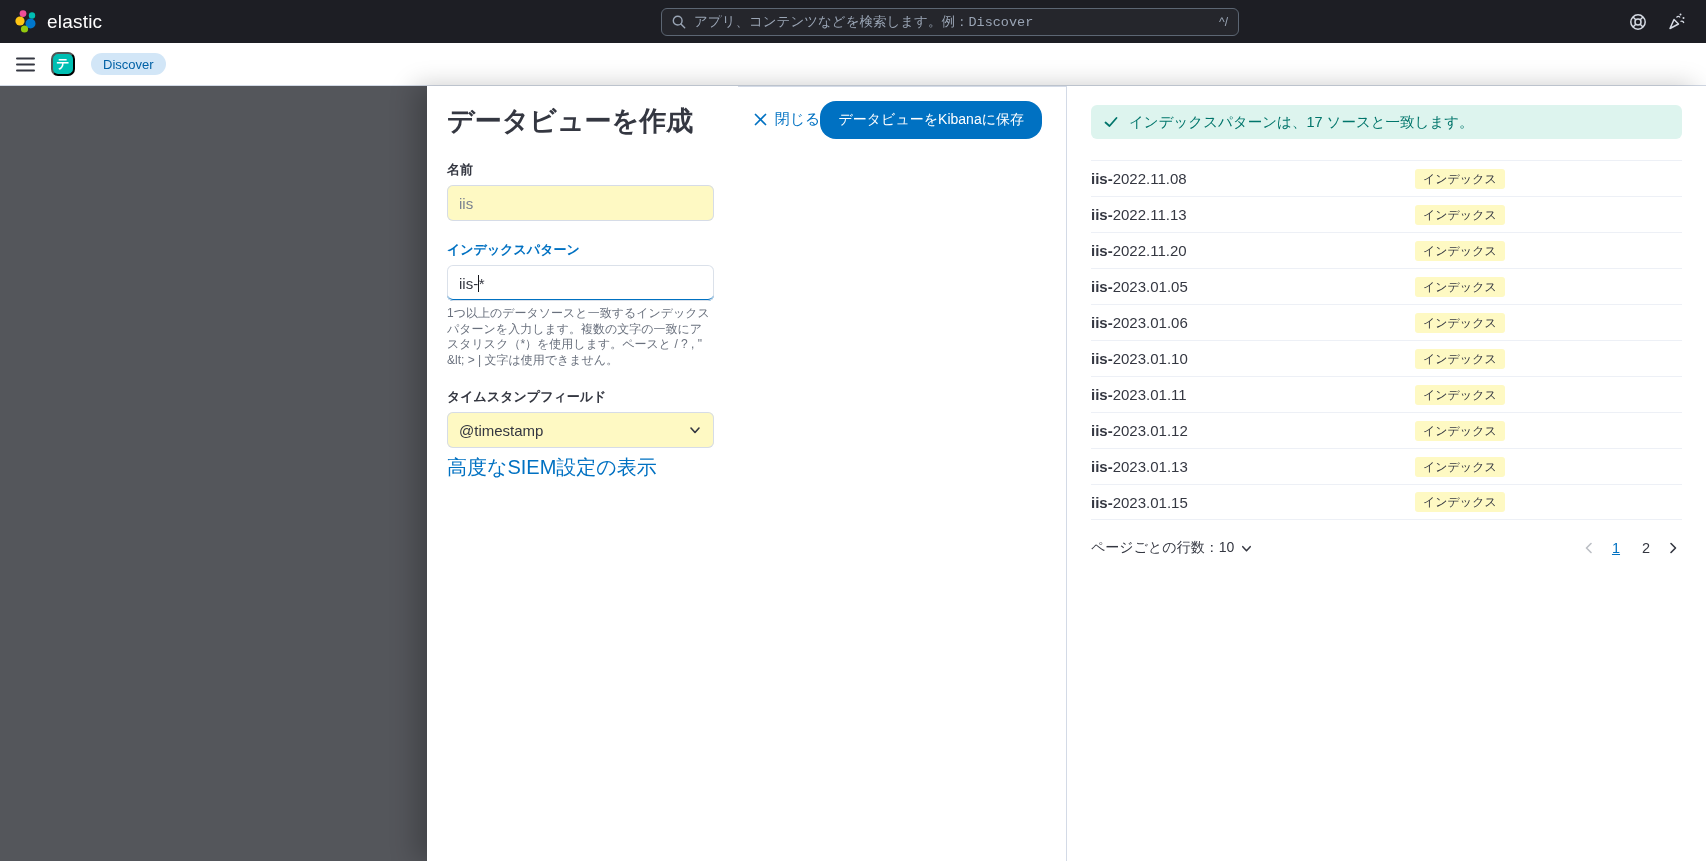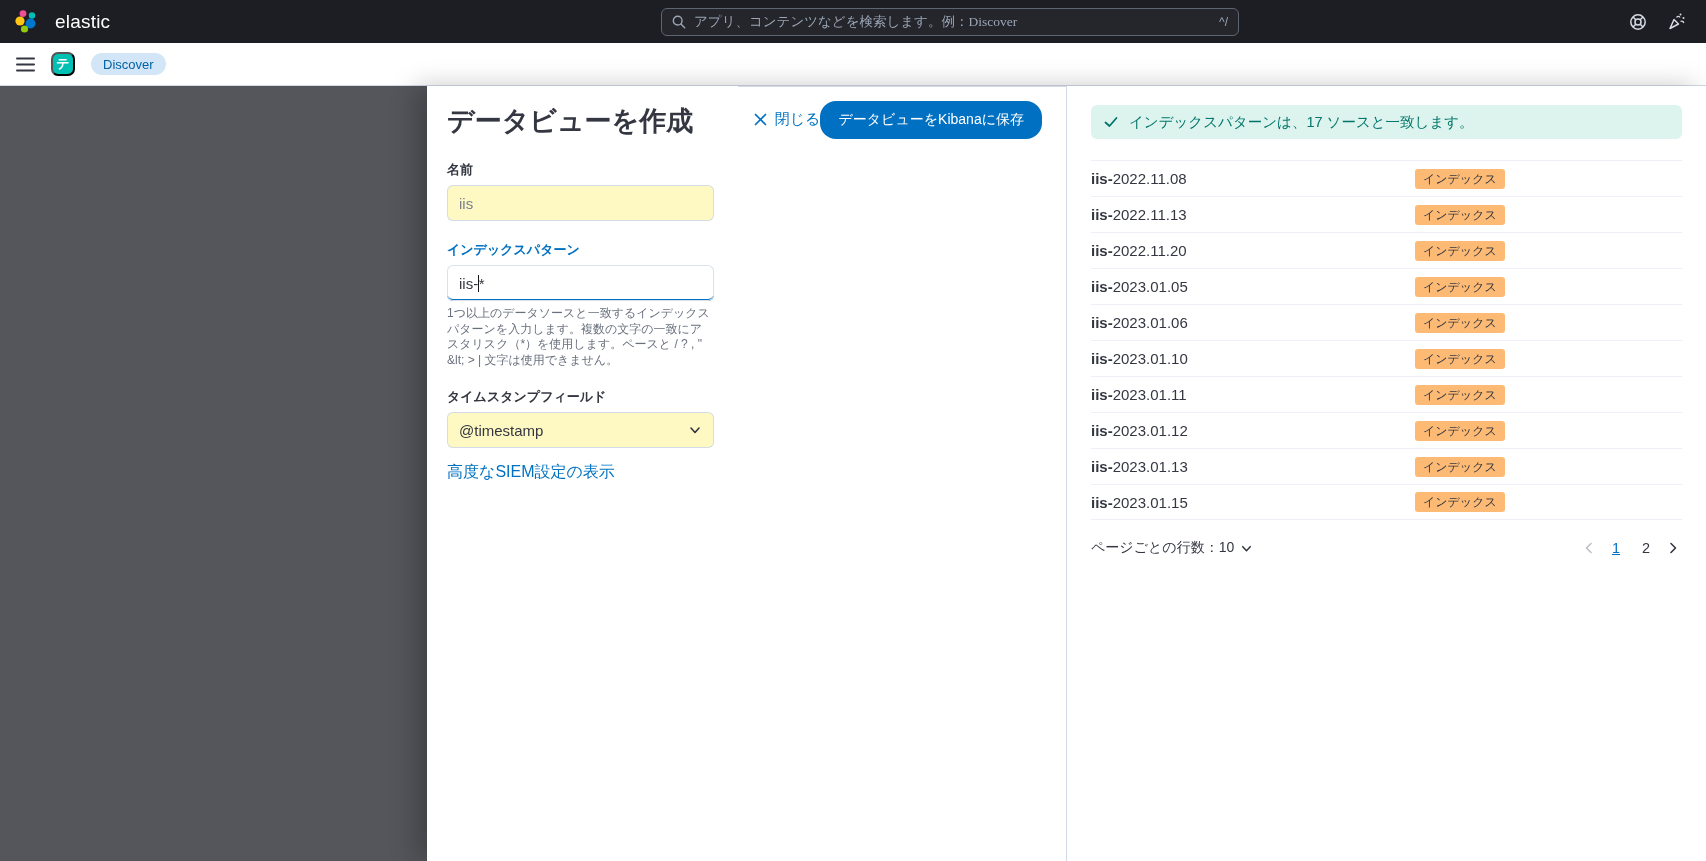--- a/index.html
+++ b/index.html
@@ -1,24 +1,24 @@
 <!DOCTYPE html>
 <html><head>
 <meta charset="utf-8">
 <style>
   * { margin:0; padding:0; box-sizing:border-box; }
   body { font-family:"Liberation Sans","DejaVu Sans",sans-serif; background:#fff; }
   .app { width:1706px; height:861px; overflow:hidden; display:flex; flex-direction:column; position:relative; }
 
   
   .top-bar { height:43px; background:#1d1e24; display:flex; align-items:center; padding:0 14px; position:relative; flex:0 0 auto; }
-  .logo { display:flex; align-items:center; gap:16px; }
+  .logo { display:flex; align-items:center; gap:8px; }
   .logo-text { color:#fff; font-size:19px; font-weight:500; letter-spacing:.2px; }
   .global-search { position:absolute; left:661px; top:8px; width:578px; height:28px; border:1px solid #5c6673; border-radius:6px; background:rgba(255,255,255,0.04); display:flex; align-items:center; padding:0 10px; gap:8px; }
-  .global-search input { flex:1; background:transparent; border:none; outline:none; color:#ec4899; font-size:13.5px; font-family:Liberation Serif, serif; }
+  .global-search input { flex:1; background:transparent; border:none; outline:none; color:#ec4899; font-size:13.5px; font-family:Liberation Mono, monospace; }
   .global-search input::placeholder { color:#9aa5b5; opacity:1; }
   .search-hint { color:#9aa5b5; font-size:12px; white-space:nowrap; }
   .top-bar-right { margin-left:auto; display:flex; align-items:center; gap:20px; padding-right:6px; }
   .hdr-icon-btn { background:none; border:none; cursor:pointer; display:flex; align-items:center; }
 
   
   .crumb-bar { height:43px; background:#fff; border-bottom:1px solid #d3dae6; display:flex; align-items:center; padding:0 16px; gap:16px; flex:0 0 auto; }
   .menu-btn { background:none; border:none; cursor:pointer; display:flex; }
   .space-badge { width:24px; height:24px; border-radius:7px; background:#00bfb3; color:#fff; font-size:13px; font-weight:700; display:flex; align-items:center; justify-content:center; }
   .crumb-pill { background:#d2e6f7; color:#0061a6; font-size:13px; font-weight:500; border:none; border-radius:11px; height:22px; padding:0 12px; display:flex; align-items:center; cursor:pointer; }
@@ -36,34 +36,34 @@
   .field-label { font-size:13px; font-weight:600; color:#343741; margin-bottom:6px; }
   .field-label.focused { color:#0071c2; }
   .input, .select-box { width:100%; height:36px; background:#fef9c3; border:none; border-radius:6px; box-shadow:inset 0 0 0 1px #d6dce7; font-size:15px; color:#343741; padding:0 12px; font-family:inherit; display:flex; align-items:center; }
   input.input { display:block; }
   input.input::placeholder { color:#7a8291; opacity:1; }
   .input.focused { background:#fff; box-shadow:inset 0 0 0 1px #dbe1ea, inset 0 -2px 0 0 #0071c2; }
   .fake-input { cursor:text; }
   .caret { display:inline-block; width:1.5px; height:17px; background:#16171c; margin:0 -0.5px; vertical-align:middle; }
   .help-text { font-size:12px; line-height:15.5px; color:#69707d; margin-top:5px; }
   .select-box { cursor:pointer; justify-content:space-between; }
-  .adv-link { display:inline-block; margin-top:14px; color:#0071c2; font-size:16px; text-decoration:none; cursor:pointer; background:none; border:none; font-family:inherit; }
+  .adv-link { display:inline-block; margin-top:6px; color:#0071c2; font-size:20px; text-decoration:none; cursor:pointer; background:none; border:none; font-family:inherit; }
 
   .form-footer { flex:0 0 auto; border-top:1px solid #d3dae6; height:66px; display:flex; align-items:center; justify-content:space-between; padding:0 24px 0 16px; background:#fff; }
   .close-btn { display:flex; align-items:center; gap:8px; background:none; border:none; color:#0071c2; font-size:15px; cursor:pointer; font-family:inherit; }
   .save-btn { height:38px; background:#0071c2; color:#fff; border:none; border-radius:16px; font-size:14px; font-weight:500; padding:0 18px; cursor:pointer; font-family:inherit; }
 
   
   .preview-panel { flex:1; border-left:1px solid #d3dae6; padding:19px 24px; min-width:0; }
   .callout { background:#ddf4ee; border-radius:6px; min-height:34px; display:flex; align-items:center; gap:10px; padding:7px 12px; color:#00756b; font-size:14.5px; }
   .idx-table { margin-top:21px; }
   .idx-row { display:grid; grid-template-columns:324px auto; align-items:center; height:36px; border-top:1px solid #edf0f6; font-size:15px; color:#343741; }
   .idx-row:last-child { border-bottom:1px solid #edf0f6; }
   .idx-prefix { font-weight:700; }
-  .badge { justify-self:start; background:#fdba74; color:#343741; font-size:12px; line-height:1; border-radius:3px; padding:4px 8px; display:inline-block; }
+  .badge { justify-self:start; background:#fef9c3; color:#343741; font-size:12px; line-height:1; border-radius:3px; padding:4px 8px; display:inline-block; }
   .pagination { margin-top:16px; display:flex; align-items:center; justify-content:space-between; }
   .rpp-btn { display:flex; align-items:center; gap:6px; background:none; border:none; font-size:14px; color:#343741; cursor:pointer; font-family:inherit;justify-content:flex-end; }
   .pages { display:flex; align-items:center; gap:6px; }
   .page-btn { background:none; border:none; font-size:14.5px; color:#343741; cursor:pointer; min-width:24px; height:24px; font-family:inherit; }
   .page-btn.active { color:#0071c2; text-decoration:underline; font-weight:500; }
   .nav-btn { background:none; border:none; cursor:pointer; display:flex; align-items:center; padding:2px; }
   .nav-btn.disabled { opacity:.45; cursor:default; }
 
   svg { display:block; }
 </style>

